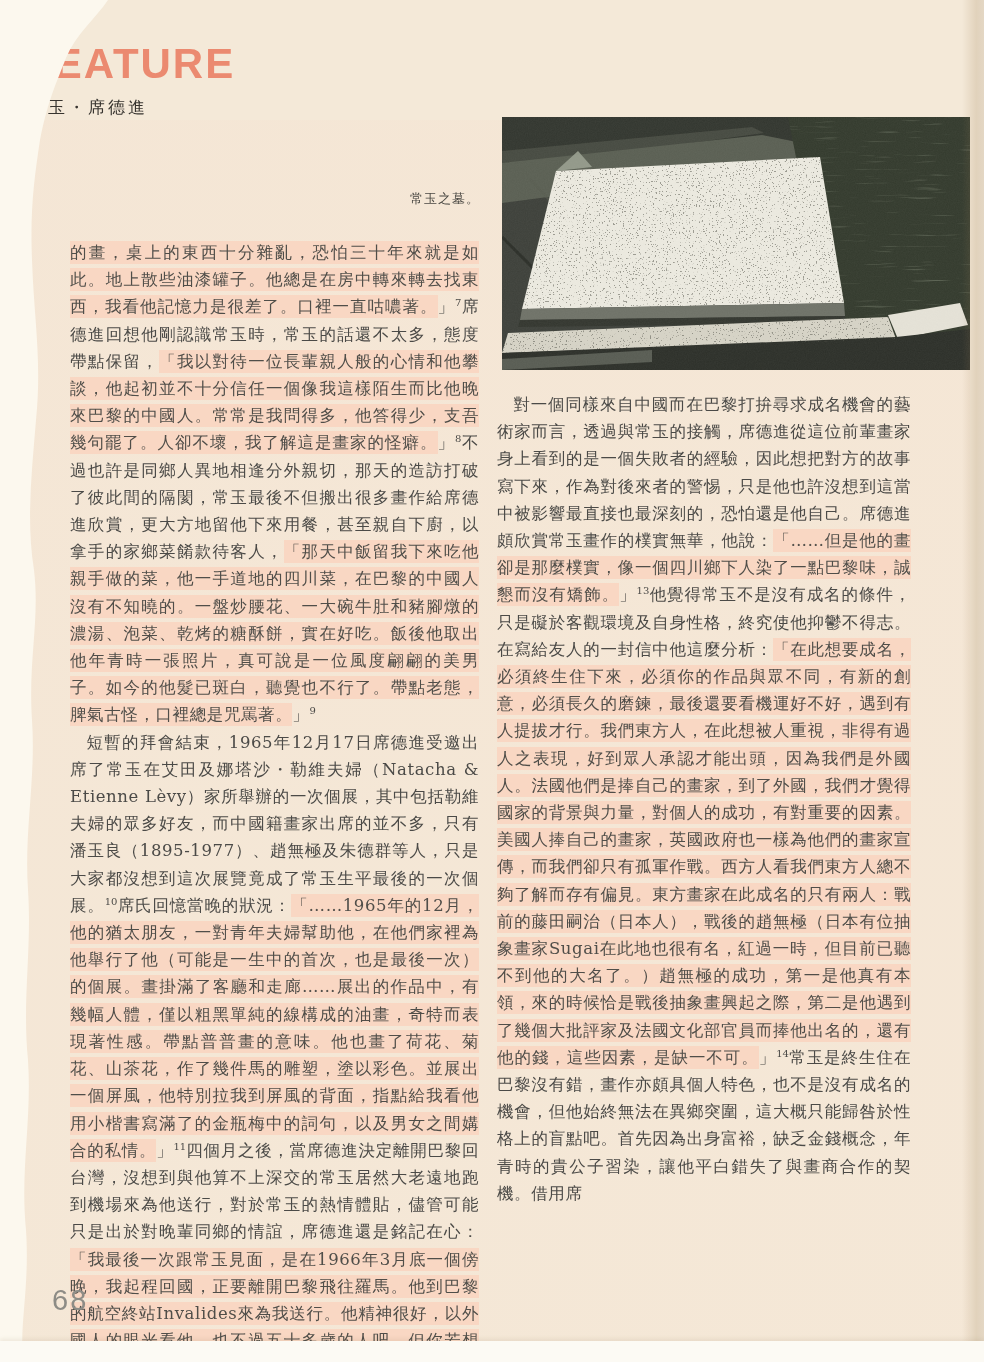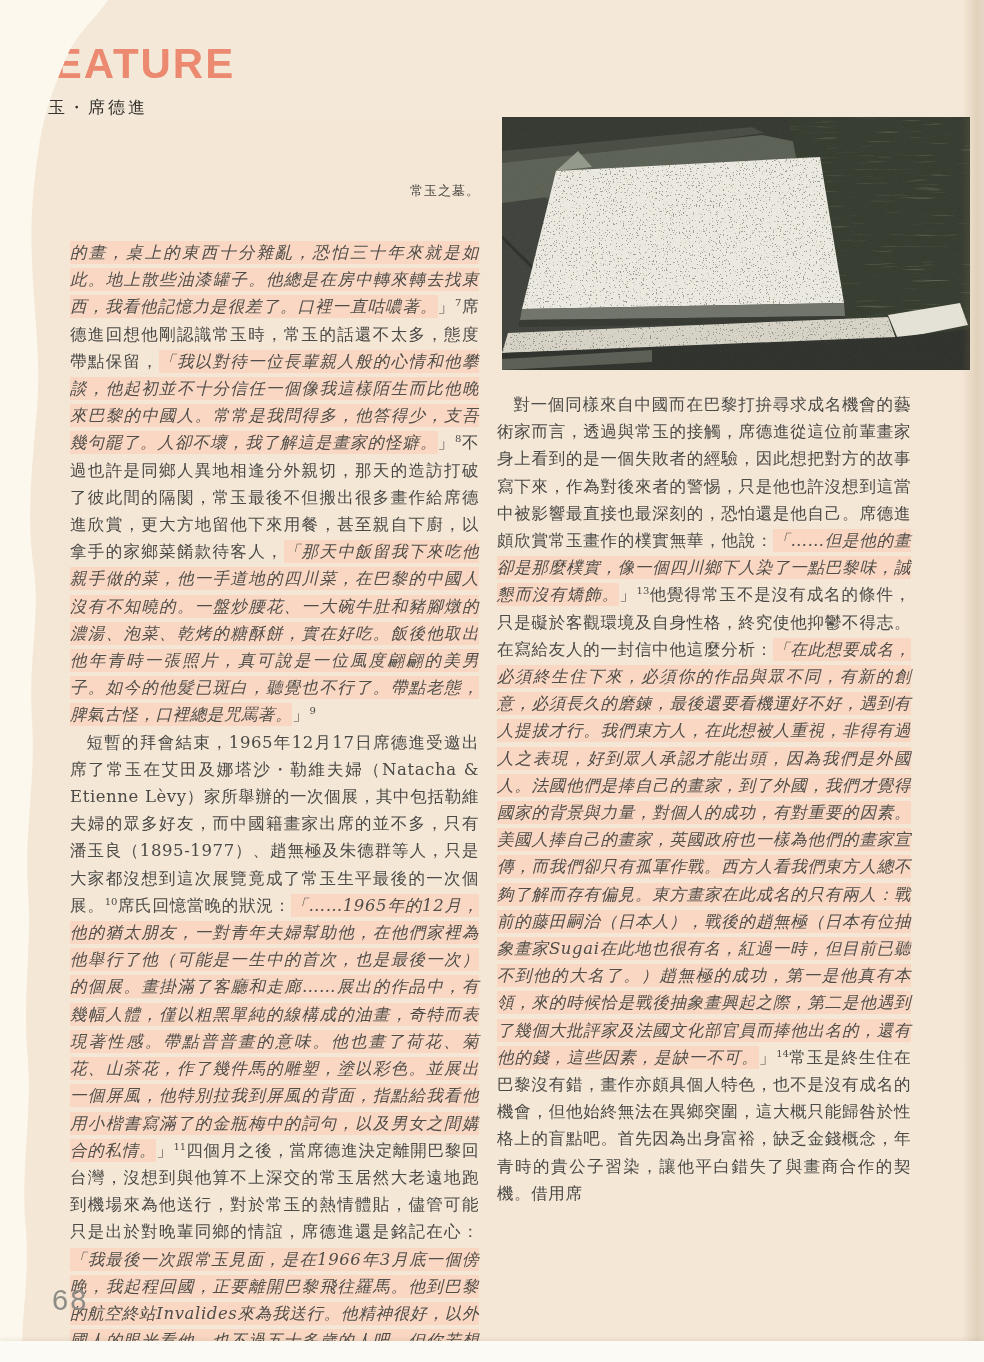--- a/index.html
+++ b/index.html
@@ -28,35 +28,34 @@
     font-weight:bold;font-size:42px;letter-spacing:2px;
     color:#eb8a70;
   }
   .subtitle{
     position:absolute;left:28px;top:96px;
     font-size:17px;letter-spacing:3px;color:#37342f;
   }
   .photo-frame{position:absolute;left:502px;top:117px;width:468px;height:253px;}
   .photo-frame svg{display:block;width:100%;height:100%;}
   .photo-caption{
-    position:absolute;left:290px;top:182px;width:190px;
+    position:absolute;left:290px;top:190px;width:190px;
     text-align:right;font-size:13px;letter-spacing:1px;color:#4a4843;
   }
   .col{position:absolute;}
   .col-left{left:70px;top:239px;width:409px;}
   .col-right{left:497px;top:391px;width:414px;}
   p.para{
     margin:0;text-align:justify;
     font-size:16.5px;line-height:27.2px;letter-spacing:0.6px;
     color:#4b4a47;
   }
   p.para.indent{text-indent:1em;}
   span.q{
     background:#f9d7c3;
-    font-style:italic;
     color:#504e49;
     padding:2px 0;
   }
   span.n{font-style:normal;}
   sup.fnote{
     font-size:10px;font-style:normal;line-height:0;
     vertical-align:super;letter-spacing:0;color:#4b4a47;
   }
   .page-number{
     position:absolute;left:52px;top:1284px;

